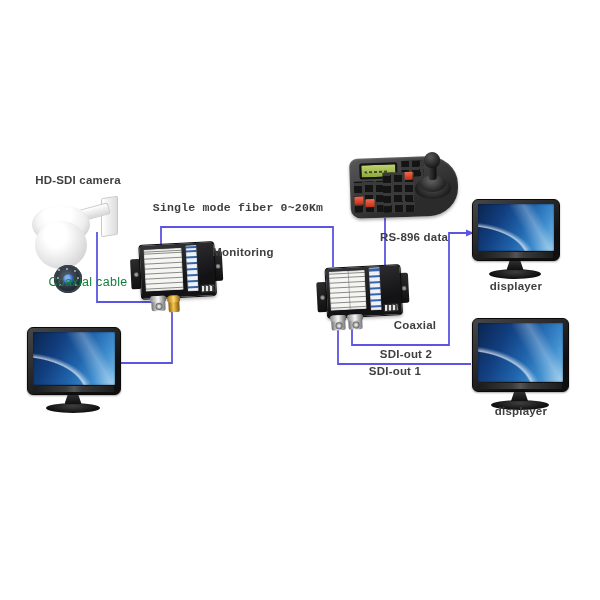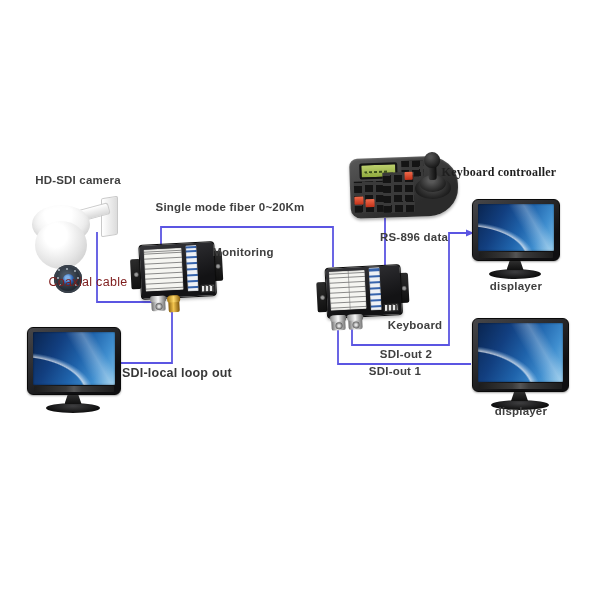--- a/index.html
+++ b/index.html
@@ -8,21 +8,21 @@
 
   
   svg.wires{position:absolute;left:0;top:0;z-index:1;}
   svg.wires polyline{fill:none;stroke:#5b55e2;stroke-width:1.8px;}
   svg.wires polygon{fill:#5b55e2;}
 
   
   .lbl{position:absolute;z-index:4;transform:translateX(-50%);white-space:nowrap;
        font-weight:bold;font-size:11.5px;color:#3f3f3f;letter-spacing:.2px;}
   .lbl.big{font-size:12.5px;color:#383838;}
-  .lbl.regular{font-weight:normal;font-size:12.5px;color:#7f1d1d;letter-spacing:.3px;}
+  .lbl.regular{font-weight:normal;font-size:12.5px;color:#15803d;letter-spacing:.3px;}
   .lbl.serif{font-family:"Liberation Serif",serif;font-size:12px;color:#1f1f1f;letter-spacing:.2px;}
 
   
   .camera{position:absolute;left:28px;top:195px;width:92px;height:82px;z-index:2;}
   .cam-plate{position:absolute;left:73px;top:2px;width:15px;height:37px;border-radius:2px;
              background:linear-gradient(90deg,#ffffff,#dcdcdc);border:1px solid #c9c9c9;
              transform:skewY(-8deg);}
   .cam-arm{position:absolute;left:36px;top:13px;width:44px;height:10px;border-radius:3px;
            background:linear-gradient(#ffffff,#d8d8d8);border:1px solid #cccccc;
            transform:rotate(-15deg);}
@@ -148,21 +148,21 @@
   #monitor-top-right .mon-bezel{height:60px;}
   #monitor-bottom-right{left:472px;top:318px;width:95px;}
   #monitor-bottom-right .mon-bezel{height:72px;}
   #monitor-bottom-right .mon-base{width:58px;}
   #monitor-left{left:27px;top:327px;width:92px;}
   #monitor-left .mon-bezel{height:66px;}
   #monitor-left .mon-base{width:54px;}
 
   
   #camera-label{left:78px;top:174px;}
-  #fiber-label{left:230px;top:201px;}
+  #fiber-label{left:238px;top:201px;font-family:Liberation Mono, monospace;}
   #transmitter-label{left:243px;top:246px;}
   #coaxial-label{left:88px;top:275px;}
   #keyboard-label{left:499px;top:165px;}
   #rs485-label{left:414px;top:231px;}
   #receiver-label{left:415px;top:319px;}
   #sdi-out-2-label{left:406px;top:348px;}
   #sdi-out-1-label{left:395px;top:365px;}
   #sdi-local-loop-label{left:177px;top:366px;}
   #monitoring-displayer-label{left:79px;top:411px;}
   #displayer-top-label{left:516px;top:280px;}
@@ -257,22 +257,20 @@
       <div class="mon-chin"></div>
     </div>
     <div class="mon-neck"></div>
     <div class="mon-base"></div>
   </div>
 
   <span class="lbl" id="camera-label">HD-SDI camera</span>
   <span class="lbl" id="fiber-label">Single mode fiber 0~20Km</span>
   <span class="lbl" id="transmitter-label">Monitoring</span>
   <span class="lbl regular" id="coaxial-label">Coaxial cable</span>
-  <span class="lbl serif" id="keyboard-label">Keyboard controaller</span>
   <span class="lbl" id="rs485-label">RS-896 data</span>
-  <span class="lbl" id="receiver-label">Keyboard</span>
+  <span class="lbl" id="receiver-label">Coaxial</span>
   <span class="lbl" id="sdi-out-2-label">SDI-out 2</span>
   <span class="lbl" id="sdi-out-1-label">SDI-out 1</span>
-  <span class="lbl big" id="sdi-local-loop-label">SDI-local loop out</span>
   <span class="lbl" id="displayer-top-label">displayer</span>
   <span class="lbl" id="displayer-bottom-label">displayer</span>
 
 </div>
 
 </body></html>

